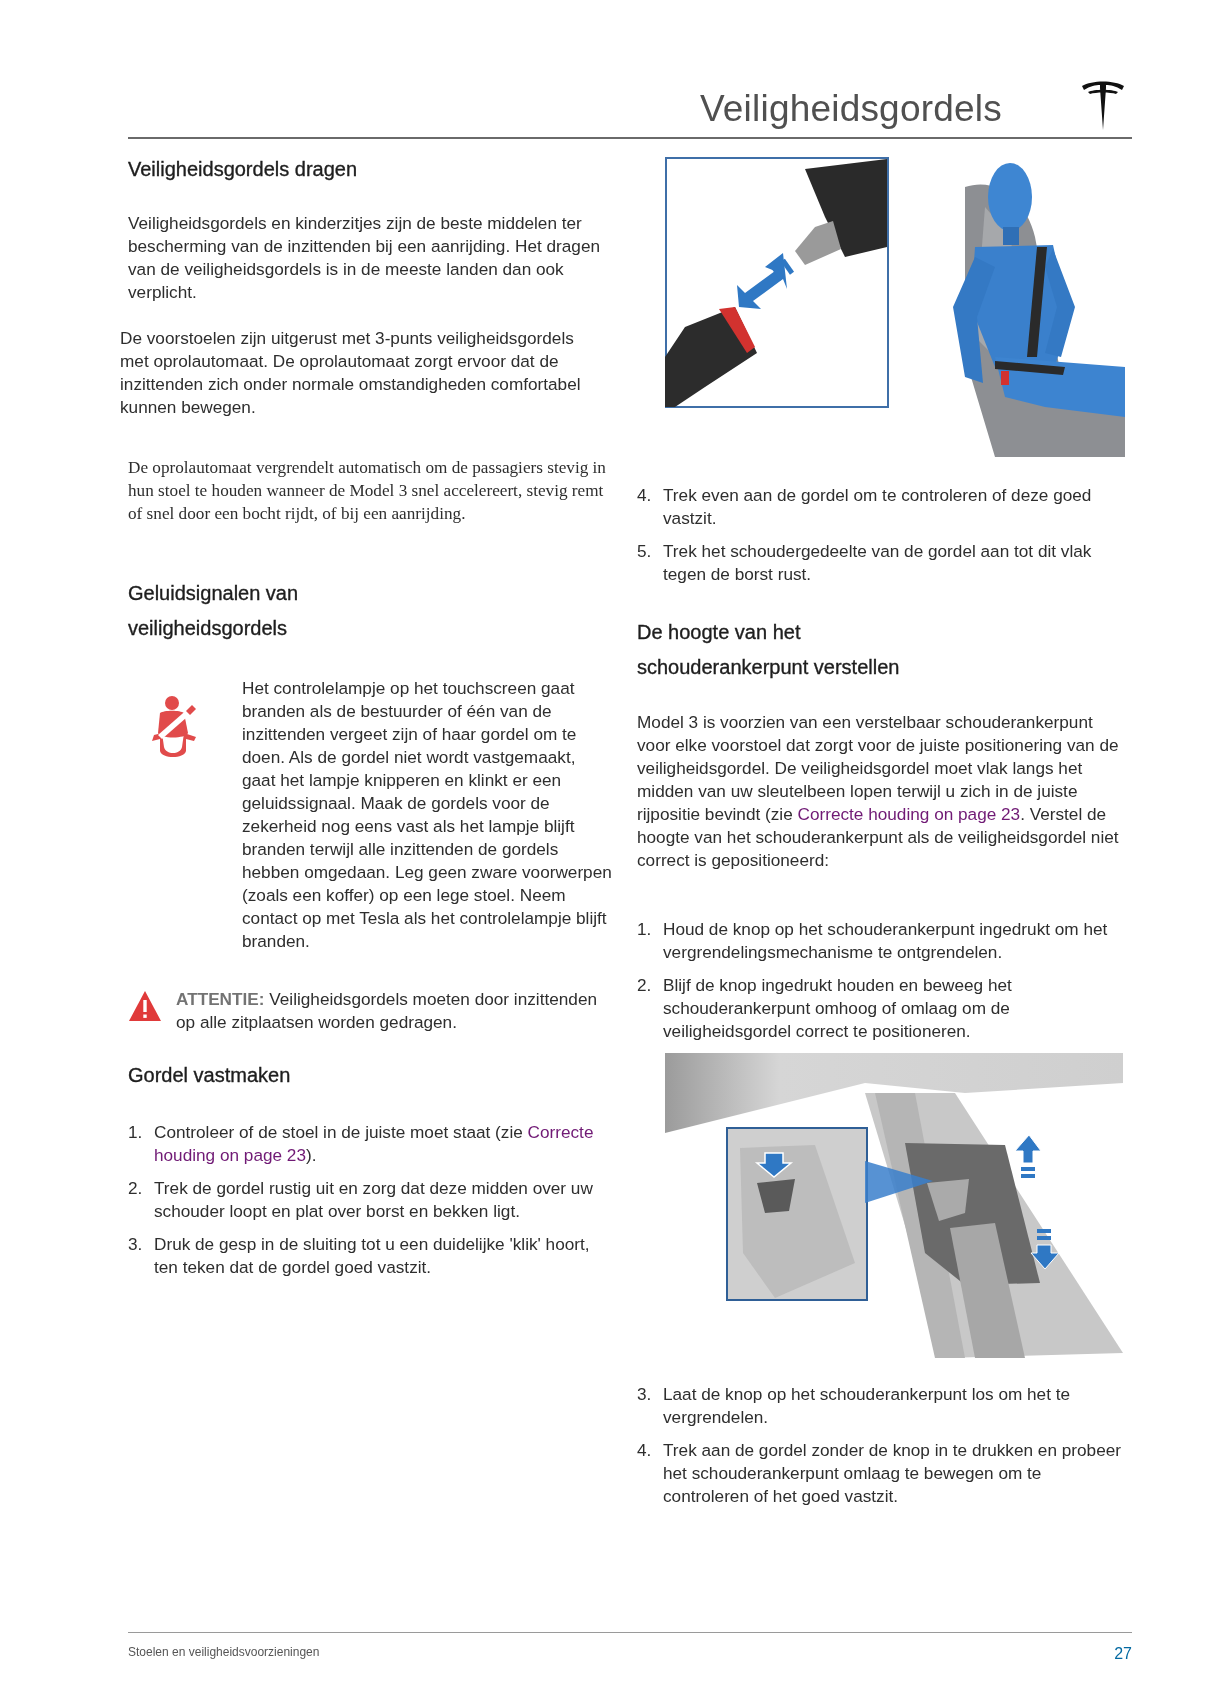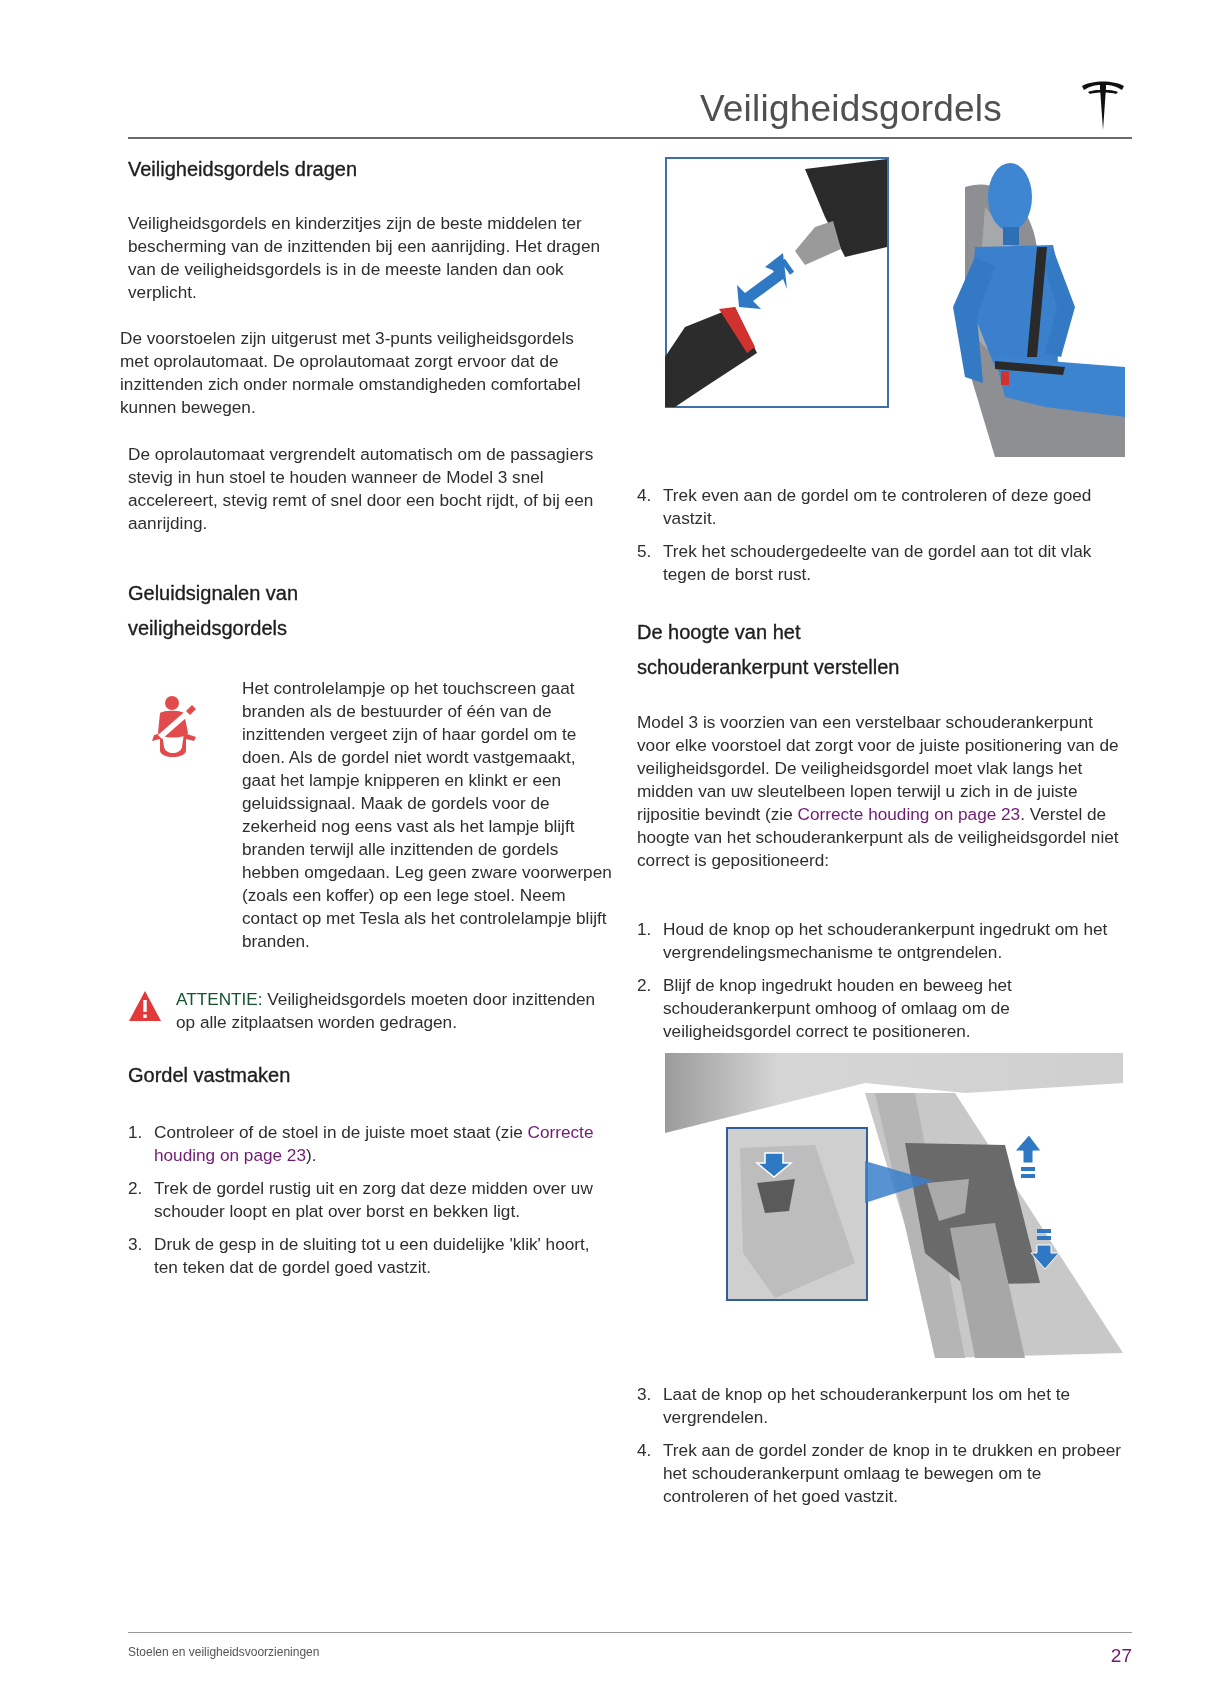--- a/index.html
+++ b/index.html
@@ -19,36 +19,36 @@
   ol { list-style: none; }
   ol li { position: relative; padding-left: 26px; margin-bottom: 10px; }
   ol li .num { position: absolute; left: 0; top: 0; width: 22px; text-align: left; }
 
   .seat-icon { position: absolute; left: 150px; top: 695px; width: 52px; height: 64px; }
   .warn-icon { position: absolute; left: 128px; top: 990px; width: 34px; height: 32px; }
 
   .fig { position: absolute; overflow: hidden; }
   .footer-rule { position: absolute; left: 128px; top: 1632px; width: 1004px; height: 1px; background: #9a9a9a; }
   .footer-left { position: absolute; left: 128px; top: 1645px; font-size: 12px; color: #555; }
-  .footer-right { position: absolute; left: 1100px; top: 1645px; width: 32px; text-align: right; font-size: 19px; color: #701a75; }
+  .footer-right { position: absolute; left: 1100px; top: 1645px; width: 32px; text-align: right; font-size: 16px; color: #0369a1; }
 </style>
 </head>
 <body>
 
 <div class="header-title">Veiligheidsgordels</div>
 <svg class="header-logo" viewBox="0 0 46 52">
   <path d="M2 6 C12 0 34 0 44 6 L42 10 C36 6 30 5 26 5 L26 8 L23 50 L20 8 L20 5 C16 5 10 6 4 10 Z" fill="#111"></path>
   <path d="M8 12 C14 9 32 9 38 12 L36 14 C30 12 16 12 10 14 Z" fill="#111"></path>
 </svg>
 <div class="header-rule"></div>
 
 <h2 class="abs" style="left:128px; top:152px;">Veiligheidsgordels dragen</h2>
 <p class="abs" style="left:128px; top:212px; width:490px;">Veiligheidsgordels en kinderzitjes zijn de beste middelen ter bescherming van de inzittenden bij een aanrijding. Het dragen van de veiligheidsgordels is in de meeste landen dan ook verplicht.</p>
 <p class="abs" style="left:120px; top:327px; width:480px;">De voorstoelen zijn uitgerust met 3-punts veiligheidsgordels met oprolautomaat. De oprolautomaat zorgt ervoor dat de inzittenden zich onder normale omstandigheden comfortabel kunnen bewegen.</p>
-<p class="abs" style="left:128px; top:443px; width:490px;">De oprolautomaat vergrendelt automatisch om de passagiers stevig in hun stoel te houden wanneer de Model 3 snel accelereert, stevig remt of snel door een bocht rijdt, of bij een aanrijding.</p>
+<p class="abs" style="left:128px; top:456px; width:490px;font-family:Liberation Serif, serif;">De oprolautomaat vergrendelt automatisch om de passagiers stevig in hun stoel te houden wanneer de Model 3 snel accelereert, stevig remt of snel door een bocht rijdt, of bij een aanrijding.</p>
 
 <h2 class="abs" style="left:128px; top:576px; width:490px;">
   <span>Geluidsignalen van</span><br>
   <span>veiligheidsgordels</span>
 </h2>
 
 <svg class="seat-icon" viewBox="0 0 52 64">
   <circle cx="22" cy="8" r="7" fill="#e14b4b"></circle>
   <path d="M10 18 C14 15 30 15 34 18 L38 38 C36 44 10 44 8 38 Z" fill="#e14b4b"></path>
   <path d="M4 40 L12 38 L14 52 C16 60 30 60 32 52 L34 38 L46 42 L44 46 L36 44 L36 56 C34 64 12 64 10 56 L10 44 L2 46 Z" fill="#e14b4b"></path>
@@ -56,21 +56,21 @@
   <path d="M42 10 L46 14 L40 20 L36 16 Z" fill="#e14b4b"></path>
 </svg>
 <p class="abs" style="left:242px; top:677px; width:370px;">Het controlelampje op het touchscreen gaat branden als de bestuurder of één van de inzittenden vergeet zijn of haar gordel om te doen. Als de gordel niet wordt vastgemaakt, gaat het lampje knipperen en klinkt er een geluidssignaal. Maak de gordels voor de zekerheid nog eens vast als het lampje blijft branden terwijl alle inzittenden de gordels hebben omgedaan. Leg geen zware voorwerpen (zoals een koffer) op een lege stoel. Neem contact op met Tesla als het controlelampje blijft branden.</p>
 
 <svg class="warn-icon" viewBox="0 0 34 32">
   <path d="M17 1 L33 31 L1 31 Z" fill="#e03a3a"></path>
   <rect x="15.3" y="10" width="3.4" height="12" fill="#fff"></rect>
   <rect x="15.3" y="24.5" width="3.4" height="3.4" fill="#fff"></rect>
 </svg>
 <p class="abs" style="left:176px; top:988px; width:440px;">
-  <b style="font-weight:400; color:#14532d;">ATTENTIE:</b><span> Veiligheidsgordels moeten door inzittenden op alle zitplaatsen worden gedragen.</span>
+  <b style="font-weight:700; color:#737373;">ATTENTIE:</b><span> Veiligheidsgordels moeten door inzittenden op alle zitplaatsen worden gedragen.</span>
 </p>
 
 <h2 class="abs" style="left:128px; top:1058px;">Gordel vastmaken</h2>
 
 <ol class="abs" style="left:128px; top:1121px; width:490px;">
   <li>
     <span class="num">1.</span>
     <span>Controleer of de stoel in de juiste moet staat (zie </span><a class="link">Correcte houding on page 23</a><span>).</span>
   </li>
   <li>

